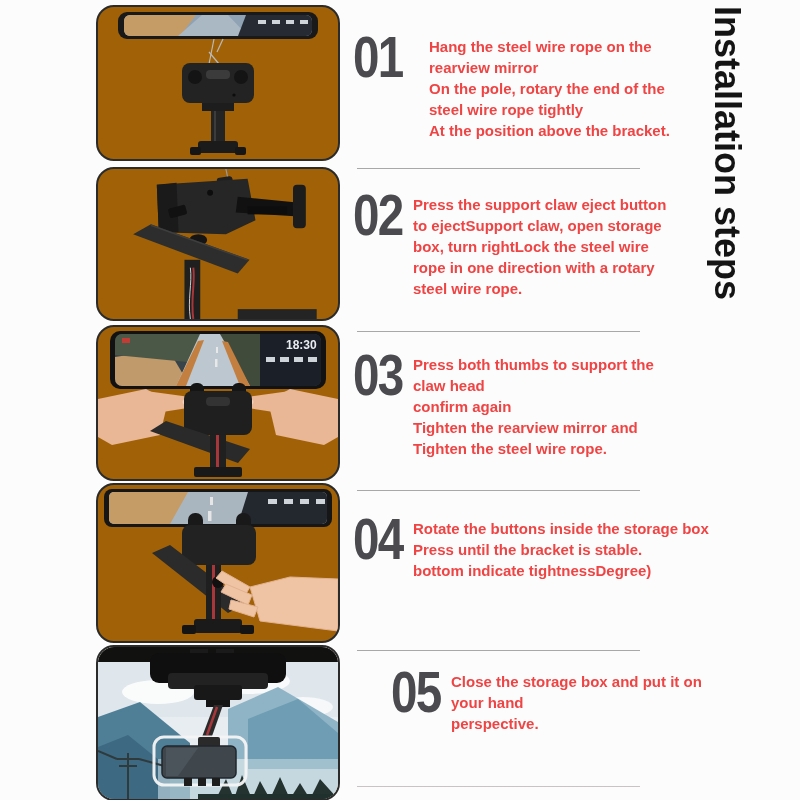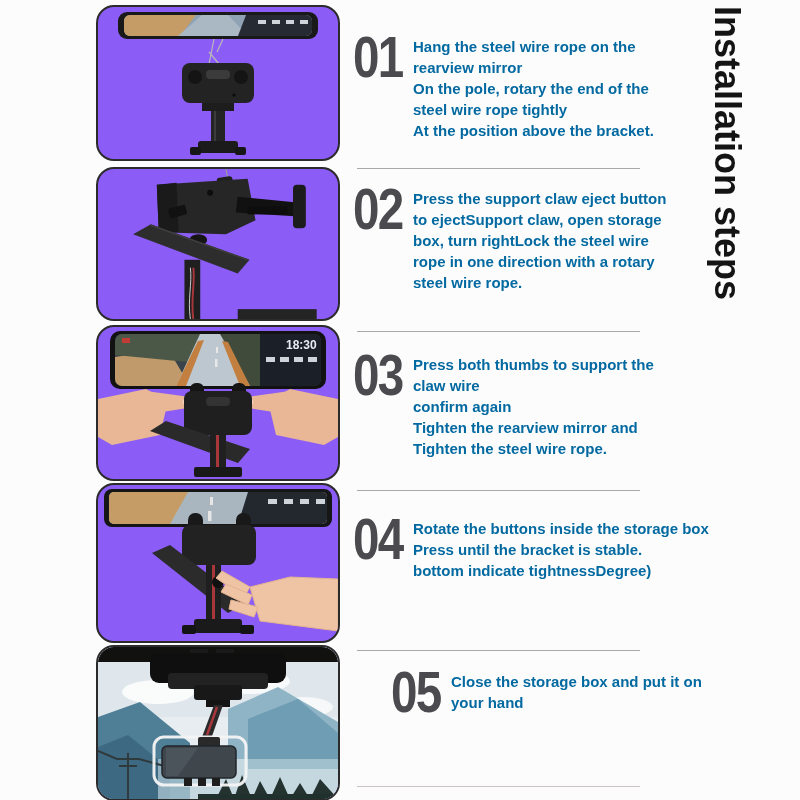--- a/index.html
+++ b/index.html
@@ -3,39 +3,39 @@
 <meta charset="utf-8">
 <style>
   html,body{margin:0;padding:0;background:#ffffff;}
   .canvas{
     position:relative;width:800px;height:800px;overflow:hidden;
     background:#fcfcfc;font-family:"Liberation Sans",sans-serif;
   }
   
   .card{
     position:absolute;left:96px;width:240px;margin:0;
-    border:2px solid #2b2b2b;border-radius:18px;overflow:hidden;background:#8b5cf6;
+    border:2px solid #2b2b2b;border-radius:18px;overflow:hidden;background:#a16207;
   }
   .card svg{display:block;width:100%;height:100%;}
   .p1{top:5px;height:152px;}
   .p2{top:167px;height:150px;}
   .p3{top:325px;height:152px;}
   .p4{top:483px;height:156px;}
   .p5{top:645px;height:152px;}
   
   .step{position:absolute;left:353px;display:flex;align-items:flex-start;}
-  .s1{top:34px;}.s2{top:186px;}.s3{top:352px;}.s4{top:516px;}.s5{top:669px;margin-left:38px;}
+  .s1{top:34px;gap:16px;}.s2{top:192px;}.s3{top:352px;}.s4{top:516px;}.s5{top:669px;margin-left:38px;}
   .num{
     width:54px;flex:0 0 54px;margin-right:6px;margin-top:-6px;
     font-size:58px;font-weight:bold;color:#4b4b4f;line-height:1;
     transform:scaleX(.82);transform-origin:left top;letter-spacing:-2px;
   }
   .lines{padding-top:2px;}
   .line{
-    font-size:15px;font-weight:bold;color:#0369a1;line-height:21px;white-space:nowrap;
+    font-size:15px;font-weight:bold;color:#ef4444;line-height:21px;white-space:nowrap;
   }
   .divider{position:absolute;left:357px;width:283px;height:1px;background:#a8a8a8;}
   .d1{top:168px;}.d2{top:331px;}.d3{top:490px;}.d4{top:650px;}.d5{top:786px;background:#c9c3c6;}
   
   .vtitle{
     position:absolute;top:6px;right:52px;
     writing-mode:vertical-rl;text-orientation:mixed;
     font-size:36px;font-weight:bold;color:#141414;letter-spacing:0px;
   }
 </style>
@@ -284,21 +284,21 @@
       <div class="line">rope in one direction with a rotary</div>
       <div class="line">steel wire rope.</div>
     </div>
   </section>
   <div class="divider d2"></div>
 
   <section class="step s3">
     <div class="num">03</div>
     <div class="lines">
       <div class="line">Press both thumbs to support the</div>
-      <div class="line">claw wire</div>
+      <div class="line">claw head</div>
       <div class="line">confirm again</div>
       <div class="line">Tighten the rearview mirror and</div>
       <div class="line">Tighten the steel wire rope.</div>
     </div>
   </section>
   <div class="divider d3"></div>
 
   <section class="step s4">
     <div class="num">04</div>
     <div class="lines">
@@ -307,17 +307,18 @@
       <div class="line">bottom indicate tightnessDegree)</div>
     </div>
   </section>
   <div class="divider d4"></div>
 
   <section class="step s5">
     <div class="num">05</div>
     <div class="lines">
       <div class="line">Close the storage box and put it on</div>
       <div class="line">your hand</div>
+      <div class="line">perspective.</div>
     </div>
   </section>
   <div class="divider d5"></div>
 
 </div>
 
 </body></html>

